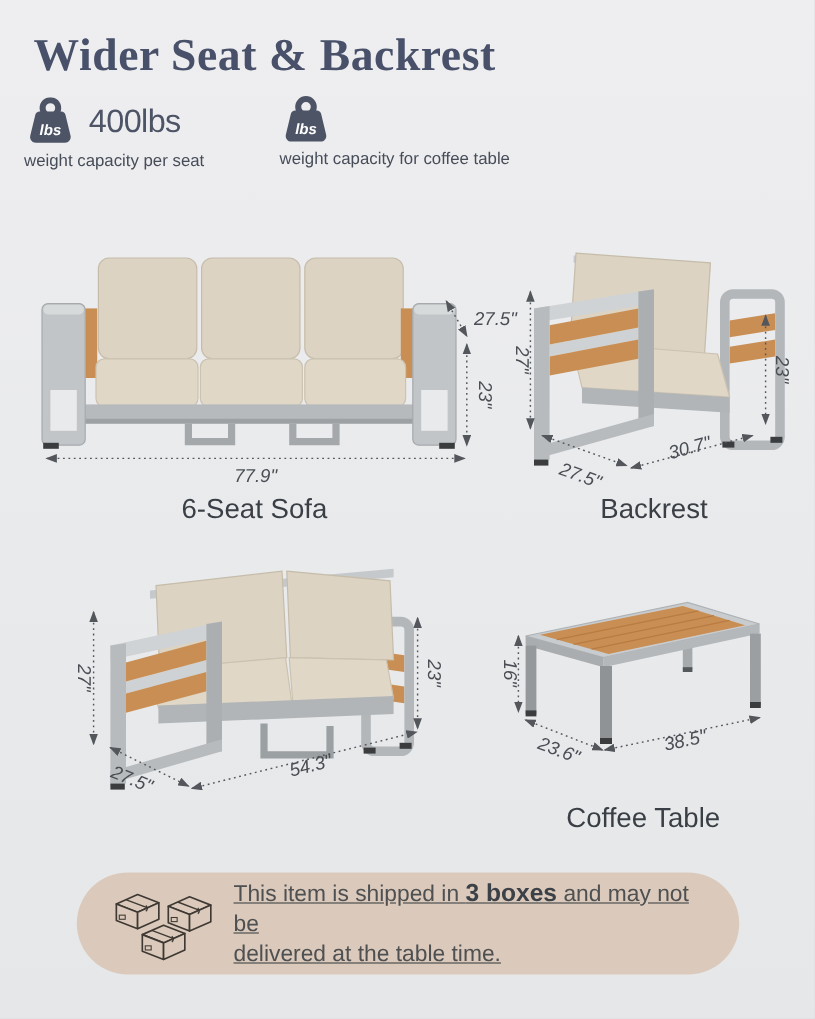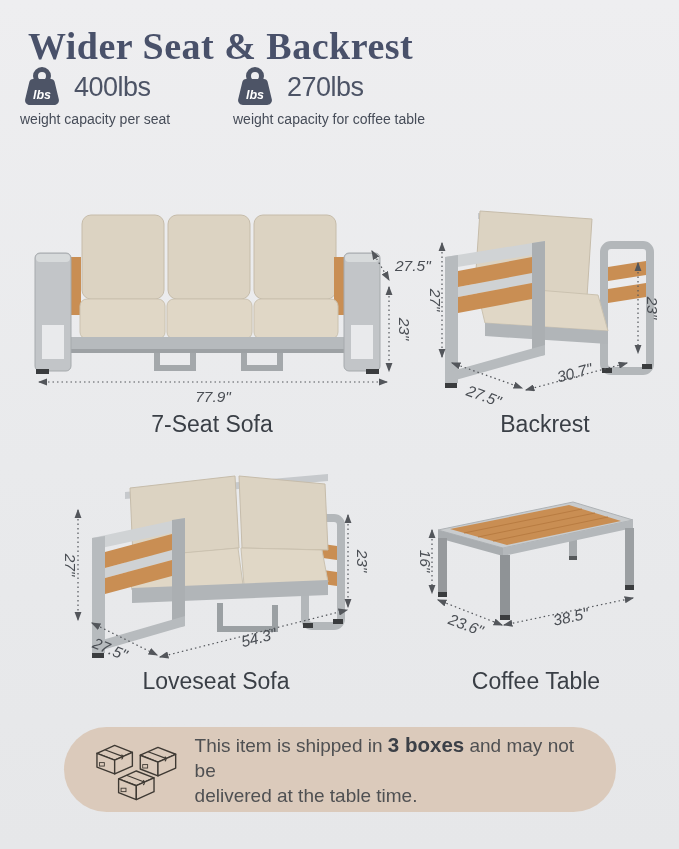--- a/index.html
+++ b/index.html
@@ -2,21 +2,21 @@
 <html><head>
 <meta charset="utf-8">
 <style>
   html,body{margin:0;padding:0;background:#d8d9db;}
   .canvas{position:relative;width:679px;height:849px;overflow:hidden;
     background:linear-gradient(180deg,#eeeef0 0%,#e9eaec 55%,#e6e7e9 100%);
     font-family:"Liberation Sans",sans-serif;}
   .title{position:absolute;left:28px;top:24px;margin:0;
     font-family:"Liberation Serif",serif;font-weight:bold;font-size:38px;
     color:#49516a;letter-spacing:.5px;white-space:nowrap;}
-  .cap{position:absolute;top:66px;}
+  .cap{position:absolute;top:80px;}
   .cap1{left:20px;} .cap2{left:233px;}
   .cap-top{display:flex;align-items:center;gap:10px;}
   .cap-value{font-size:27px;line-height:42px;color:#4d5466;letter-spacing:-.5px;}
   .cap-label{font-size:14px;color:#464c58;margin-top:3px;white-space:nowrap;}
   .cell{position:absolute;}
   .c-sofa{left:20px;top:203px;width:420px;height:250px;}
   .c-arm{left:430px;top:203px;width:249px;height:250px;}
   .c-love{left:20px;top:458px;width:400px;height:250px;}
   .c-coffee{left:420px;top:458px;width:259px;height:250px;}
   .cell svg{position:absolute;left:0;top:0;}
@@ -25,21 +25,21 @@
   .dim{stroke:#53565b;stroke-width:1.2;stroke-dasharray:1.5 3;fill:none;
     marker-start:url(#arr);marker-end:url(#arr);}
   .dimt{font-family:"Liberation Sans",sans-serif;font-style:italic;
     font-size:15.5px;fill:#4a4e54;}
   .cush{fill:#dcd3c2;stroke:#c6bcaa;stroke-width:1;}
   .seatc{fill:#e0d7c6;stroke:#cbc2b0;stroke-width:1;}
   .wood{fill:#c98e53;}
   .banner{position:absolute;left:64px;top:727px;width:552px;height:85px;
     background:#dbcabb;border-radius:43px;display:flex;align-items:center;
     box-sizing:border-box;padding:0 18px 0 30px;}
-  .banner p{margin:0 0 0 14px;font-size:19px;color:#4f5052;line-height:1.32;width:410px;}
+  .banner p{margin:0 0 0 14px;font-size:19px;color:#4f5052;line-height:1.32;width:410px;text-decoration:underline;}
   .banner b{font-size:20.5px;color:#3c4047;}
   .boxline{fill:#dbcabb;stroke:#3e3933;stroke-width:1.4;stroke-linejoin:round;}
 </style>
 </head>
 <body>
 
 <div class="canvas">
 
   <svg width="0" height="0" style="position:absolute" aria-hidden="true">
     <defs>
@@ -71,21 +71,20 @@
     <div class="cap-label">weight capacity per seat</div>
   </div>
 
   <div class="cap cap2">
     <div class="cap-top">
       <svg width="44" height="41" viewBox="0 0 44 41">
         <circle cx="22" cy="9" r="6.5" fill="none" stroke="#4d5466" stroke-width="5"></circle>
         <path d="M13,12 h18 c1.8,0 3.2,1.1 3.6,2.8 l4.2,17.4 c0.7,3 -1.6,5.8 -4.7,5.8 h-24.2 c-3.1,0 -5.4,-2.8 -4.7,-5.8 l4.2,-17.4 c0.4,-1.7 1.8,-2.8 3.6,-2.8 z" fill="#4d5466"></path>
         <text x="22" y="31.5" text-anchor="middle" font-size="12.5" font-style="italic" font-weight="bold" fill="#ffffff" font-family="Liberation Sans, sans-serif">lbs</text>
       </svg>
-      <div class="cap-value">270lbs</div>
     </div>
     <div class="cap-label">weight capacity for coffee table</div>
   </div>
 
   <div class="cell c-sofa">
     <svg width="420" height="250">
       <g>
         <rect x="62" y="12" width="82" height="84" rx="9" class="cush"></rect>
         <rect x="148" y="12" width="82" height="84" rx="9" class="cush"></rect>
         <rect x="234" y="12" width="82" height="84" rx="9" class="cush"></rect>
@@ -107,21 +106,21 @@
         <rect x="16" y="166" width="13" height="5" fill="#3a3c3e"></rect>
         <rect x="346" y="166" width="13" height="5" fill="#3a3c3e"></rect>
       </g>
       <path class="dim" d="M352,48 L369,77"></path>
       <text class="dimt" x="375" y="68">27.5"</text>
       <path class="dim" d="M369,84 L369,168"></path>
       <text class="dimt" transform="rotate(90 379 126)" x="379" y="126" text-anchor="middle">23"</text>
       <path class="dim" d="M19,179 L367,179"></path>
       <text class="dimt" x="193" y="199" text-anchor="middle">77.9"</text>
     </svg>
-    <div class="pname" style="left:192px;top:208px">7-Seat Sofa</div>
+    <div class="pname" style="left:192px;top:208px">6-Seat Sofa</div>
   </div>
 
   <div class="cell c-arm">
     <svg width="249" height="250">
       <g>
         <polygon points="48,10 162,18 162,24 48,16" fill="#c6c9cc"></polygon>
         <polygon points="178,64 216,58 216,72 178,78" class="wood"></polygon>
         <polygon points="178,86 216,80 216,94 178,100" class="wood"></polygon>
         <rect x="174" y="42" width="46" height="126" rx="7" fill="none" stroke="#b3b7ba" stroke-width="8"></rect>
         <polygon points="50,8 162,16 157,94 45,82" class="cush"></polygon>
@@ -176,21 +175,20 @@
       </g>
       <path class="dim" d="M58,52 L58,162"></path>
       <text class="dimt" transform="rotate(90 45 107)" x="45" y="107" text-anchor="middle">27"</text>
       <path class="dim" d="M328,57 L328,149"></path>
       <text class="dimt" transform="rotate(90 337 103)" x="337" y="103" text-anchor="middle">23"</text>
       <path class="dim" d="M72,165 L137,197"></path>
       <text class="dimt" transform="rotate(22 88 196)" x="88" y="196" text-anchor="middle">27.5"</text>
       <path class="dim" d="M140,199 L327,152"></path>
       <text class="dimt" transform="rotate(-14 240 185)" x="240" y="185" text-anchor="middle">54.3"</text>
     </svg>
-    <div class="pname" style="left:196px;top:210px">Loveseat Sofa</div>
   </div>
 
   <div class="cell c-coffee">
     <svg width="259" height="250">
       <g>
         <rect x="149" y="46" width="8" height="54" fill="#a6aaad"></rect>
         <rect x="149" y="98" width="8" height="4" fill="#55585a"></rect>
         <polygon points="18,72 153,44 213,62 83,90" fill="#c9ccce" stroke="#aeb2b5"></polygon>
         <polygon points="30,71 149,47 201,63 87,87" class="wood"></polygon>
         <path d="M44,75 L162,51 M58,79 L175,55 M73,83 L188,59" stroke="#b87c42" stroke-width="1" fill="none"></path>

